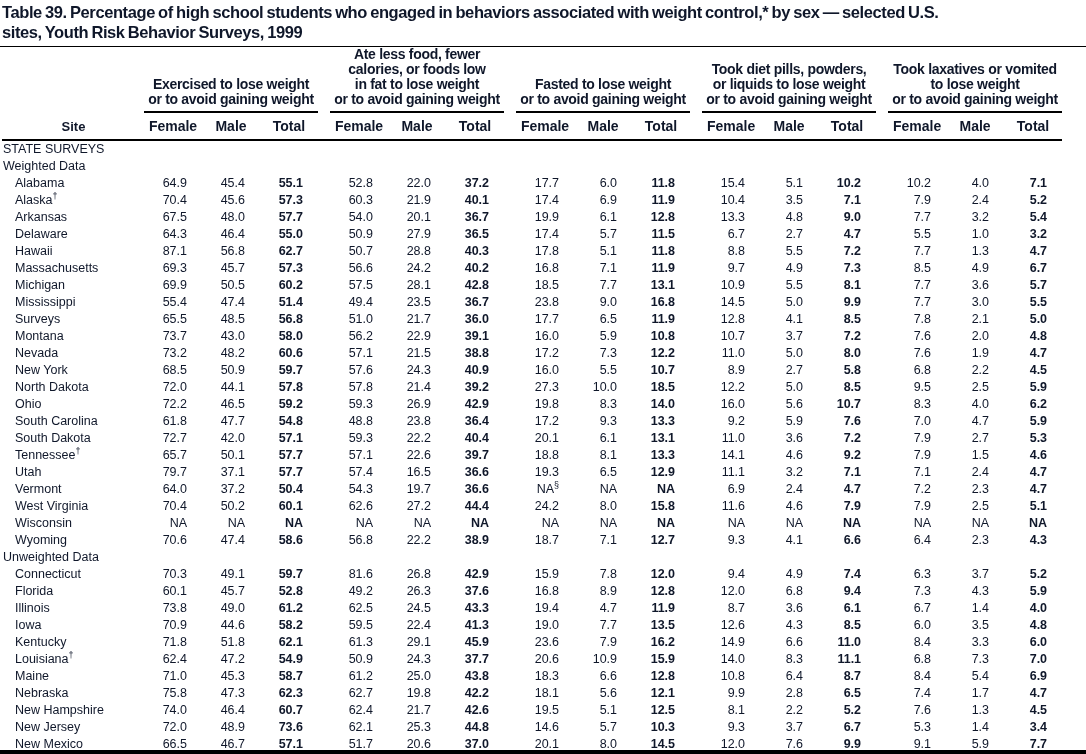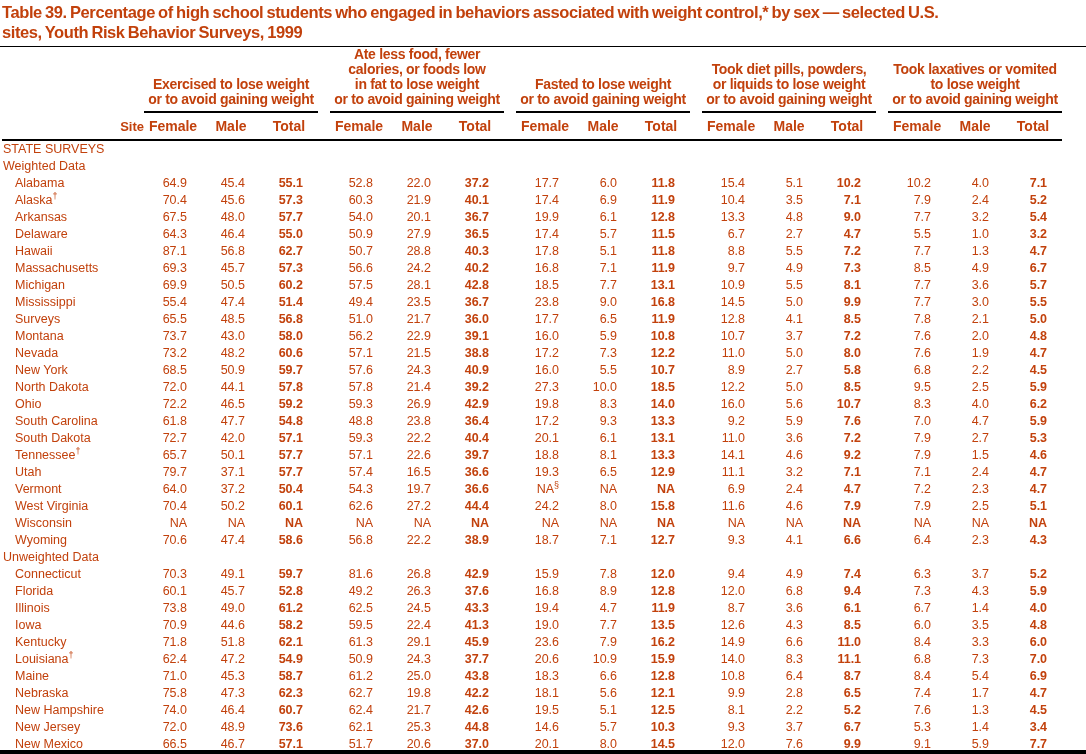--- a/index.html
+++ b/index.html
@@ -1,36 +1,36 @@
 <!DOCTYPE html>
 <html><head>
 <meta charset="utf-8">
 <style>
   * { box-sizing: border-box; }
   html, body { margin: 0; padding: 0; background: #fff; }
   .page {
     width: 1086px; height: 754px; overflow: hidden; position: relative;
-    background: #fff; color: #c2410c;
+    background: #fff; color: #0f172a;
     font-family: "Liberation Sans", "DejaVu Sans", sans-serif;
     border-bottom: 4px solid #000;
   }
   .title {
     font-weight: 700; font-size: 16.5px; line-height: 20px;
     letter-spacing: -0.4px; word-spacing: -1px;
     padding: 2px 2px 4px 2px; white-space: pre-line;
     border-bottom: 1px solid #000;
   }
   table { border-collapse: collapse; table-layout: fixed; width: 1060px; margin-left: 2px; }
   thead th { font-weight: 700; vertical-align: bottom; font-size: 14px; }
   th.group {
     text-align: center; line-height: 15px; padding: 0 2px 4px;
     border-bottom: 2px solid #000; white-space: pre-line; letter-spacing: -0.3px;
   }
   th.nb { border-bottom: none; }
-  th.sitehead { text-align: right; padding: 0 0 5px 1px; border-bottom: 2px solid #000; font-size: 13px; }
+  th.sitehead { text-align: center; padding: 0 0 5px 1px; border-bottom: 2px solid #000; font-size: 13px; }
   th.sub { text-align: center; padding: 5px 0 5px; border-bottom: 2px solid #000; margin-left: 16px; }
   tbody td { font-size: 12.5px; height: 17px; line-height: 17px; padding: 0; white-space: nowrap; }
   td.section { font-weight: 400; padding-left: 1px; }
   td.sitecell { padding-left: 13px; }
   td.num { text-align: right; padding-right: 15px; }
   td.total { font-weight: 700; }
   sup { font-size: 9px; line-height: 0; }
 </style>
 </head>
 <body>

